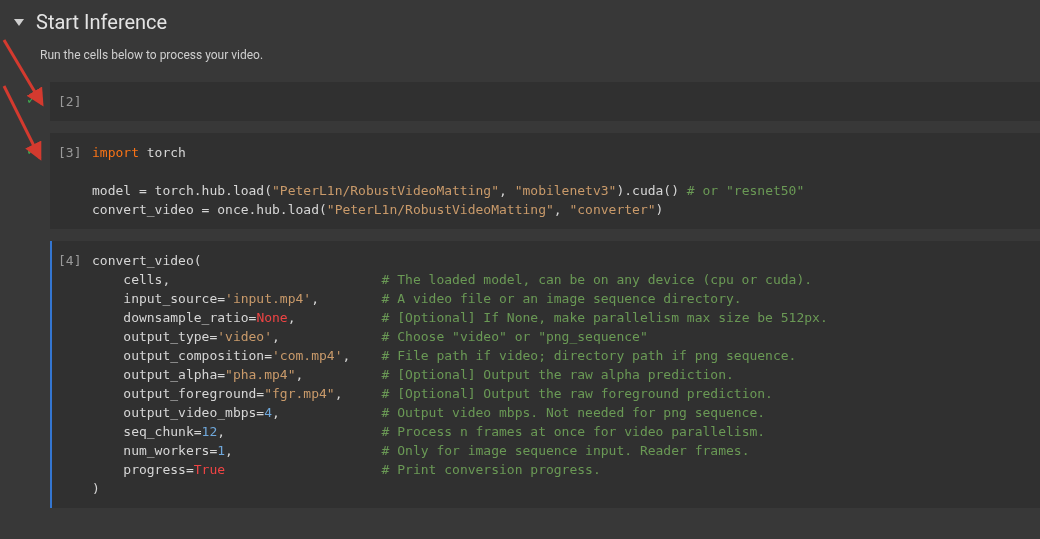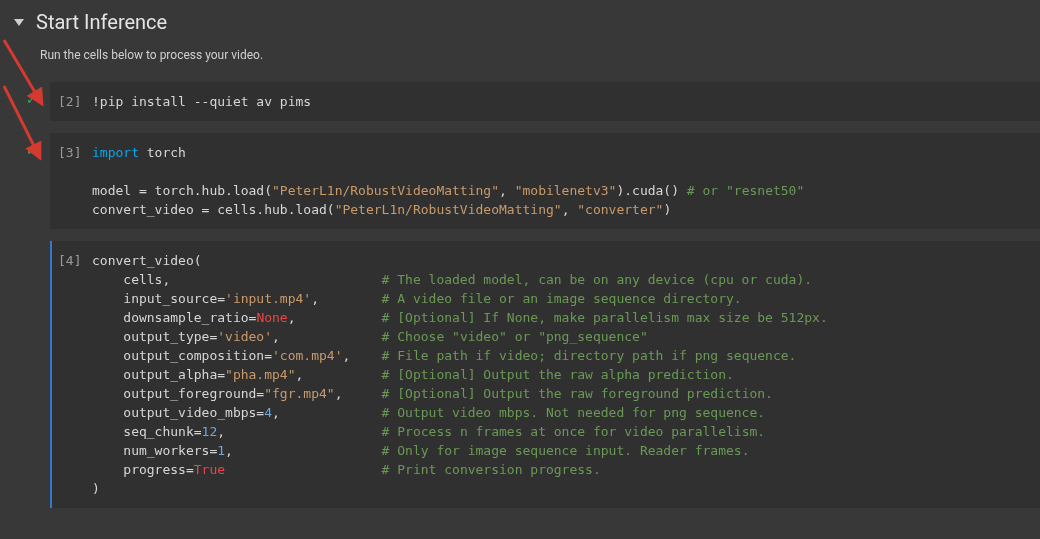--- a/index.html
+++ b/index.html
@@ -70,21 +70,21 @@
       flex-shrink: 0;
       text-align: left;
       white-space: nowrap;
     }
     .code {
       flex: 1;
       white-space: pre;
       color: #d6d6d6;
       overflow: hidden;
     }
-    .kw  { color: #0ea5e9; }
+    .kw  { color: #f97316; }
     .str { color: #c99a6a; }
     .num { color: #6fa8dc; }
     .lit { color: #ef4444; }
     .cmt { color: #6a9955; }
 
     .arrow {
       position: absolute;
       pointer-events: none;
       z-index: 10;
     }
@@ -99,33 +99,32 @@
 </div>
 <div class="section-desc">Run the cells below to process your video.</div>
 
 <div id="cells-container">
     <div class="cell">
       <div class="cell-gutter">
         <div class="check">✓</div>
       </div>
       <div class="cell-body">
         <div class="prompt">[2]</div>
-        <div class="code"><span>!pip install --quiet av pims</span></div>
       </div>
     </div>
     <div class="cell">
       <div class="cell-gutter">
         <div class="check">✓</div>
       </div>
       <div class="cell-body">
         <div class="prompt">[3]</div>
         <div class="code"><span class="kw">import</span><span> torch</span>
 
 <span>model = torch.hub.load(</span><span class="str">"PeterL1n/RobustVideoMatting"</span><span>, </span><span class="str">"mobilenetv3"</span><span>).cuda() </span><span class="cmt"># or "resnet50"</span>
-<span>convert_video = cells.hub.load(</span><span class="str">"PeterL1n/RobustVideoMatting"</span><span>, </span><span class="str">"converter"</span><span>)</span></div>
+<span>convert_video = once.hub.load(</span><span class="str">"PeterL1n/RobustVideoMatting"</span><span>, </span><span class="str">"converter"</span><span>)</span></div>
       </div>
     </div>
     <div class="cell cell-selected">
       <div class="cell-gutter"></div>
       <div class="cell-body">
         <div class="prompt">[4]</div>
         <div class="code"><span>convert_video(</span>
 <span>    cells,                           </span><span class="cmt"># The loaded model, can be on any device (cpu or cuda).</span>
 <span>    input_source=</span><span class="str">'input.mp4'</span><span>,        </span><span class="cmt"># A video file or an image sequence directory.</span>
 <span>    downsample_ratio=</span><span class="lit">None</span><span>,           </span><span class="cmt"># [Optional] If None, make parallelism max size be 512px.</span>

